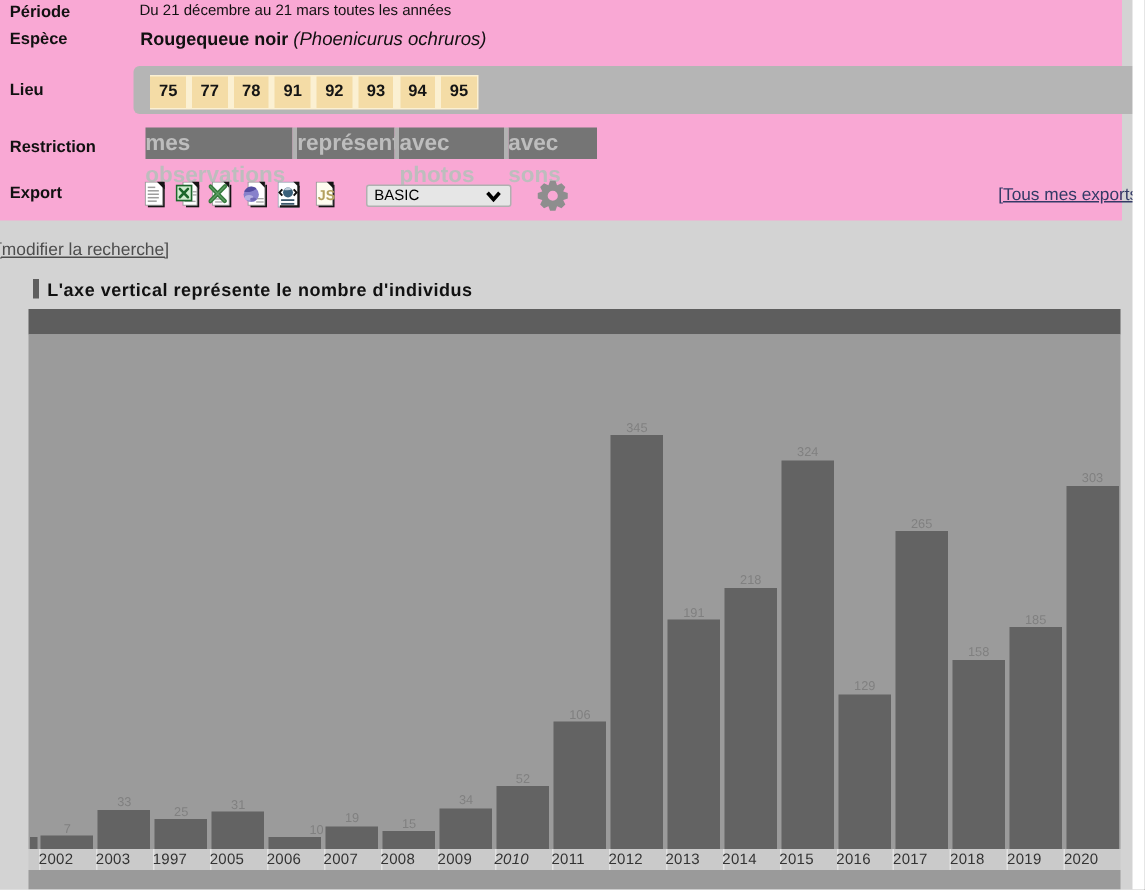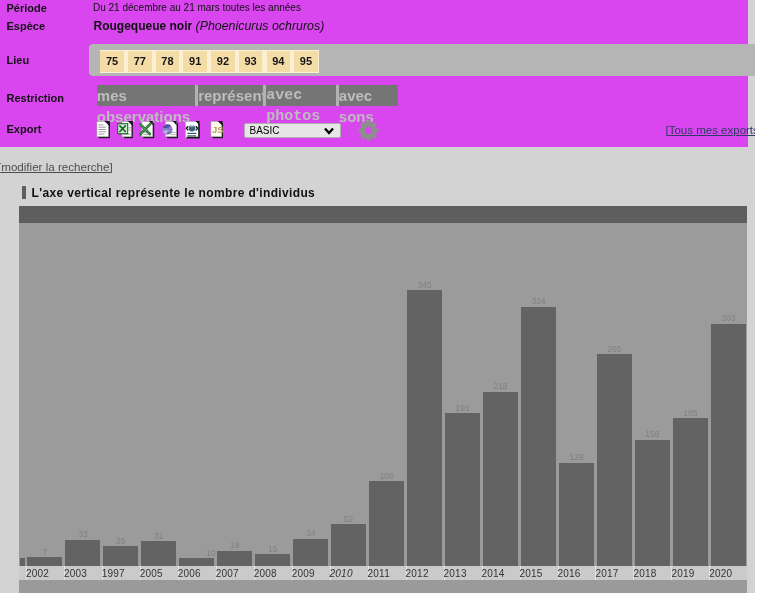--- a/index.html
+++ b/index.html
@@ -1,19 +1,19 @@
 <!DOCTYPE html>
 <html><head>
 <meta charset="utf-8">
 <style>
 html,body{margin:0;padding:0;background:#fff;}
 body{width:763px;height:593px;overflow:hidden;font-family:"Liberation Sans",sans-serif;}
 #page{position:absolute;left:0;top:0;width:754.5px;height:593px;background:#d3d3d3;overflow:hidden;}
 .lbl{position:absolute;left:6.5px;font-weight:bold;font-size:11px;color:#111;}
-#formtop{position:absolute;left:0;top:0;width:748px;height:146.5px;background:#d946ef;}
+#formtop{position:absolute;left:0;top:0;width:748px;height:146.5px;background:#f9a8d4;}
 #lieupanel{position:absolute;left:89px;top:44px;width:665.5px;height:32px;background:#b5b5b5;border-radius:4px 0 0 4px;}
 #creamstrip{position:absolute;left:99.5px;top:50px;width:219.5px;height:22.5px;background:#fbf0d2;}
 .dept{position:absolute;top:0.8px;width:23.6px;height:20.9px;background:#f4dca6;text-align:center;font-weight:bold;font-size:11px;color:#141414;line-height:21px;}
 .rbtn{position:absolute;top:84.5px;height:21.5px;background:#757575;color:#bdbdbd;font-weight:bold;font-size:15px;text-align:left;line-height:21.5px;}
 #basicsel{position:absolute;left:243.5px;top:122.5px;width:97px;height:15.5px;background:#e6e6e6;border:1px solid #b0b0b0;border-radius:2px;box-sizing:border-box;}
 #basicsel span{position:absolute;left:5px;top:1.5px;font-size:10px;color:#000;}
 .icn{position:absolute;top:121px;}
 #chart{position:absolute;left:18.5px;top:205.5px;width:728.8px;height:387.5px;}
 #ctop{position:absolute;left:0;top:0;width:100%;height:17px;background:#5e5e5e;}
 #plot{position:absolute;left:0;top:17px;width:100%;height:343.5px;background:#9b9b9b;}
@@ -41,21 +41,21 @@
       <div class="dept" style="left:56.2px;">78</div>
       <div class="dept" style="left:83.9px;">91</div>
       <div class="dept" style="left:111.6px;">92</div>
       <div class="dept" style="left:139.3px;">93</div>
       <div class="dept" style="left:167.0px;">94</div>
       <div class="dept" style="left:194.7px;">95</div>
     </div>
     <div class="lbl" style="top:91.5px;">Restriction</div>
     <div class="rbtn" style="left:96.8px;width:98.5px;">mes observations</div>
     <div class="rbtn" style="left:198.2px;width:65.1px;">représente</div>
-    <div class="rbtn" style="left:266.3px;width:69.5px;font-family:Liberation Mono, monospace;">avec photos</div>
+    <div class="rbtn" style="left:266.3px;width:69.5px;">avec photos</div>
     <div class="rbtn" style="left:338.8px;width:59.5px;">avec sons</div>
     <div style="position:absolute;left:195.3px;top:84.5px;width:2.9px;height:21.5px;background:#b2b2b2;"></div>
     <div style="position:absolute;left:263.3px;top:84.5px;width:3px;height:21.5px;background:#b2b2b2;"></div>
     <div style="position:absolute;left:335.8px;top:84.5px;width:3px;height:21.5px;background:#b2b2b2;"></div>
     <div class="lbl" style="top:123px;">Export</div>
     <svg class="icn" style="left:96.3px;" width="17" height="18" viewBox="0 0 17 18">
         <rect x="2.6" y="2.2" width="11.2" height="15" fill="#151515"></rect>
         <rect x="0.9" y="0.4" width="11.6" height="15.4" fill="#fff" stroke="#999" stroke-width="0.6"></rect>
         <polygon points="8.4,0 13.8,0 13.8,5.4" fill="#151515"></polygon>
         <g fill="#9d9d9d">

